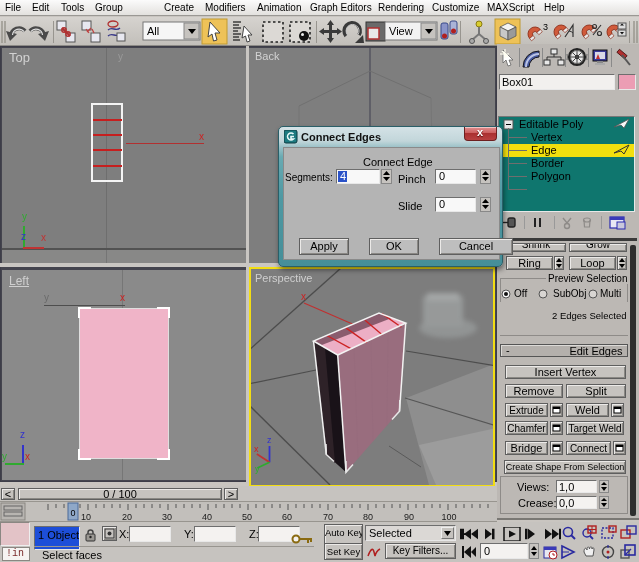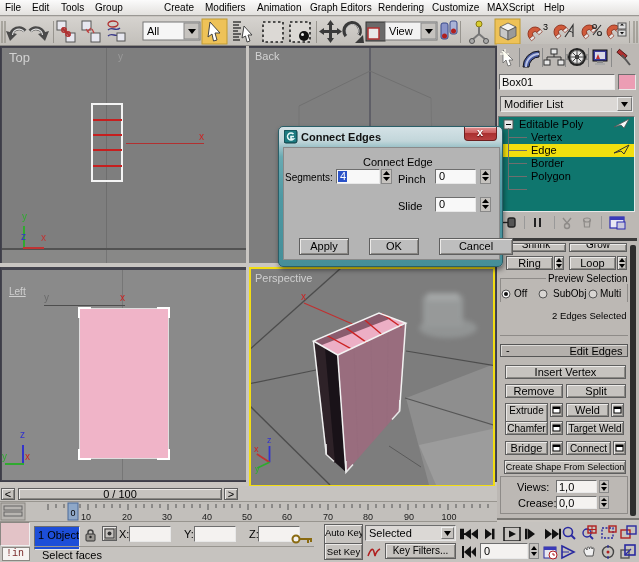--- a/index.html
+++ b/index.html
@@ -245,21 +245,21 @@
       <line x1="121" y1="0" x2="121" y2="216" stroke="#565660" stroke-width="1.5"></line>
       <line x1="121" y1="23" x2="50" y2="58" stroke="#707070" stroke-width="1"></line>
       <line x1="50" y1="58" x2="50" y2="150" stroke="#747474" stroke-width="1"></line>
       <line x1="121" y1="23" x2="182" y2="50" stroke="#707070" stroke-width="1"></line>
       <line x1="182" y1="50" x2="184" y2="150" stroke="#767676" stroke-width="1"></line>
     </svg>
   </div>
 
   <div class="abs" id="vp-left" style="left:2px;top:224px;width:244px;height:210px;background:#8a8a8a;overflow:hidden;">
     <div class="abs" style="left:120px;top:0;width:1px;height:210px;background:#767676;"></div>
-    <span class="lbl" style="left:7px;top:16px;color:#cfcfcf;font-size:10px;text-decoration:underline;">Left</span>
+    <span class="lbl" style="left:7px;top:4px;color:#cfcfcf;font-size:12px;text-decoration:underline;">Left</span>
 
     <div class="abs" style="left:42px;top:35px;width:81px;height:1px;background:#4e4e4e;"></div>
     <span class="lbl" style="left:42px;top:22px;color:#6a6a6a;font-size:10px;">y</span>
     <span class="lbl" style="left:118px;top:22px;color:#c22;font-size:10px;">x</span>
 
     <div class="abs" style="left:77px;top:38px;width:90px;height:151px;background:#f0b4c8;border:1px solid #dedede;"></div>
 
     <svg width="244" height="210" viewBox="0 0 244 210">
       <path d="M77 48 L77 38 L89 38" stroke="#fff" stroke-width="2" fill="none"></path>
       <path d="M155 38 L167 38 L167 48" stroke="#fff" stroke-width="2" fill="none"></path>
@@ -409,28 +409,20 @@
         <line x1="125" y1="9" x2="133" y2="19" stroke="#555" stroke-width="2"></line>
       </g>
     </svg>
   </div>
 
   <div class="abs sunken" style="left:2px;top:30px;width:116px;height:16px;background:#f2f0ee;">
     <span class="lbl" style="left:2px;top:1px;">Box01</span>
   </div>
   <div class="abs" style="left:121px;top:30px;width:18px;height:16px;background:#ec9db4;border:1px solid;border-color:#6e6e6e #e8e8e8 #e8e8e8 #6e6e6e;"></div>
 
-  <div class="abs sunken" style="left:3px;top:52px;width:133px;height:16px;background:#dbd8d5;">
-    <span class="lbl" style="left:3px;top:1px;">Modifier List</span>
-    <div class="abs" style="right:0;top:0;width:15px;height:14px;background:#c6c3bf;border:1px solid;border-color:#eee #777 #777 #eee;">
-      <svg width="13" height="12">
-          <polygon points="3,4 10,4 6.5,9" fill="#000"></polygon>
-        </svg>
-    </div>
-  </div>
 
   <div class="abs" style="left:1px;top:72px;width:137px;height:96px;background:#0f766e;border:1px solid;border-color:#777 #e8e8e8 #e8e8e8 #777;">
 
     <div class="abs" style="left:0;top:1px;width:135px;height:13px;">
       <svg width="12" height="12" style="left:4px;top:1px;">
           <rect x="1" y="1" width="9" height="9" fill="#e8e8e8" stroke="#555"></rect>
           <line x1="3" y1="5.5" x2="8" y2="5.5" stroke="#000"></line>
         </svg>
       <span class="lbl" style="left:20px;top:0;">Editable Poly</span>
       <svg width="20" height="12" style="left:113px;top:0;">
@@ -539,21 +531,21 @@
   <span class="lbl" style="left:55px;top:266px;font-size:9.5px;">2 Edges Selected</span>
   <div class="abs" style="left:3px;top:291px;width:128px;height:1px;background:#8e8b88;"></div>
 
   <div class="abs" style="left:3px;top:300px;width:128px;height:13px;background:#b4b0ac;border:1px solid #555;box-shadow:inset 1px 1px 0 #dcdad7;">
     <span class="lbl" style="left:5px;top:-1px;">-</span>
     <span class="lbl" style="left:0;top:0;width:128px;text-align:center;margin-left:31px;">Edit Edges</span>
   </div>
   <div class="btn" style="left:8px;top:321px;width:121px;height:14px;">Insert Vertex</div>
   <div class="btn" style="left:8px;top:340px;width:58px;height:14px;">Remove</div>
   <div class="btn" style="left:69px;top:340px;width:60px;height:14px;">Split</div>
-  <div class="btn" style="left:8px;top:359px;width:43px;height:30px;font-size:10px;">Extrude</div>
+  <div class="btn" style="left:8px;top:359px;width:43px;height:14px;font-size:10px;">Extrude</div>
   <div class="btn" style="left:53px;top:359px;width:13px;height:14px;padding:0;">
       <svg width="11" height="12" style="left:0;top:0;">
         <rect x="2" y="3" width="7" height="6" fill="#fff" stroke="#000"></rect>
         <rect x="2" y="3" width="7" height="2" fill="#000"></rect>
       </svg>
     </div>
   <div class="btn" style="left:69px;top:359px;width:43px;height:14px;">Weld</div>
   <div class="btn" style="left:114px;top:359px;width:13px;height:14px;padding:0;">
       <svg width="11" height="12" style="left:0;top:0;">
         <rect x="2" y="3" width="7" height="6" fill="#fff" stroke="#000"></rect>

